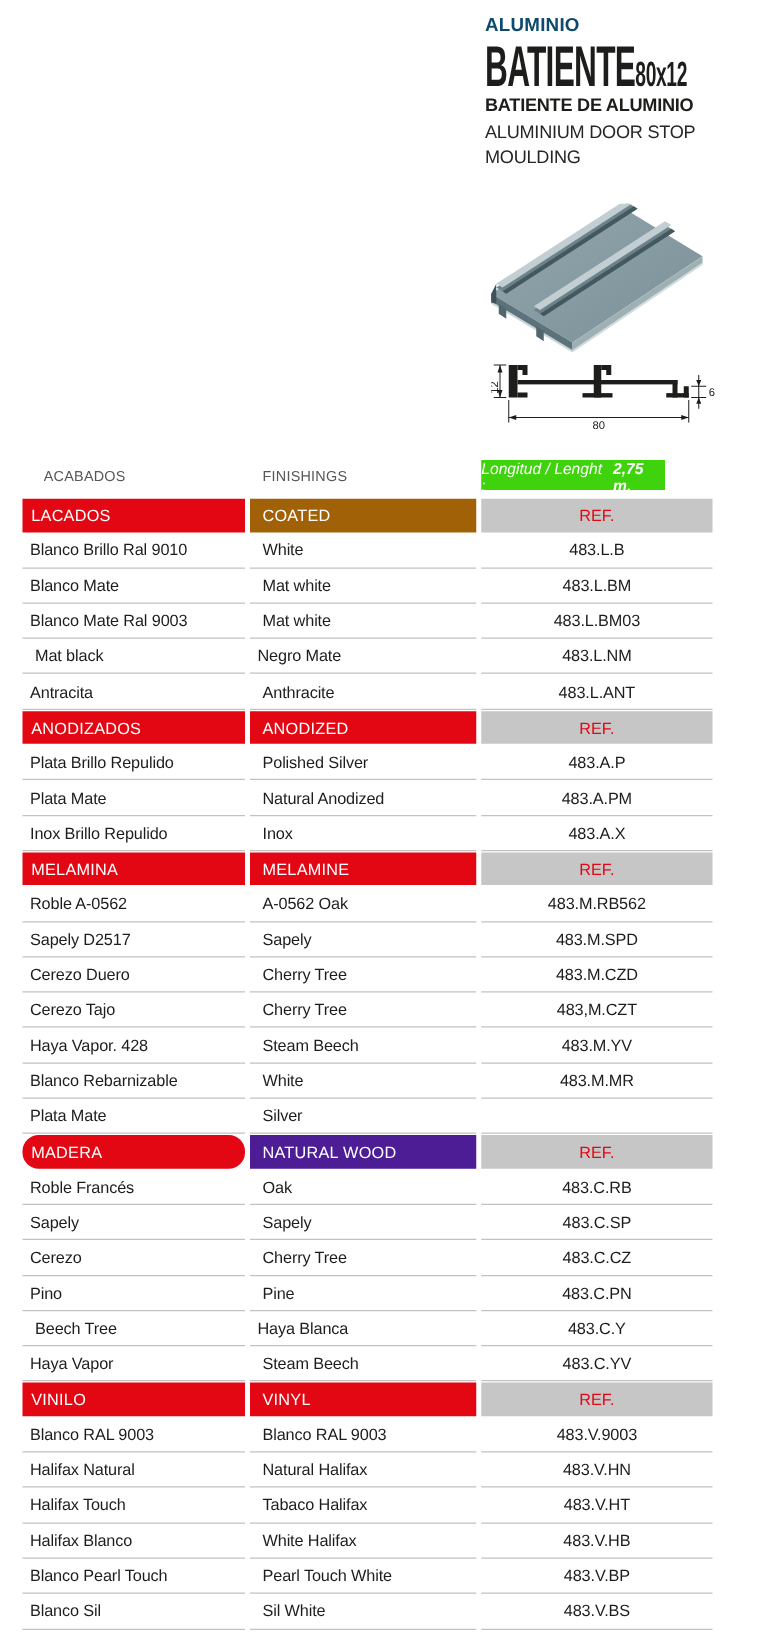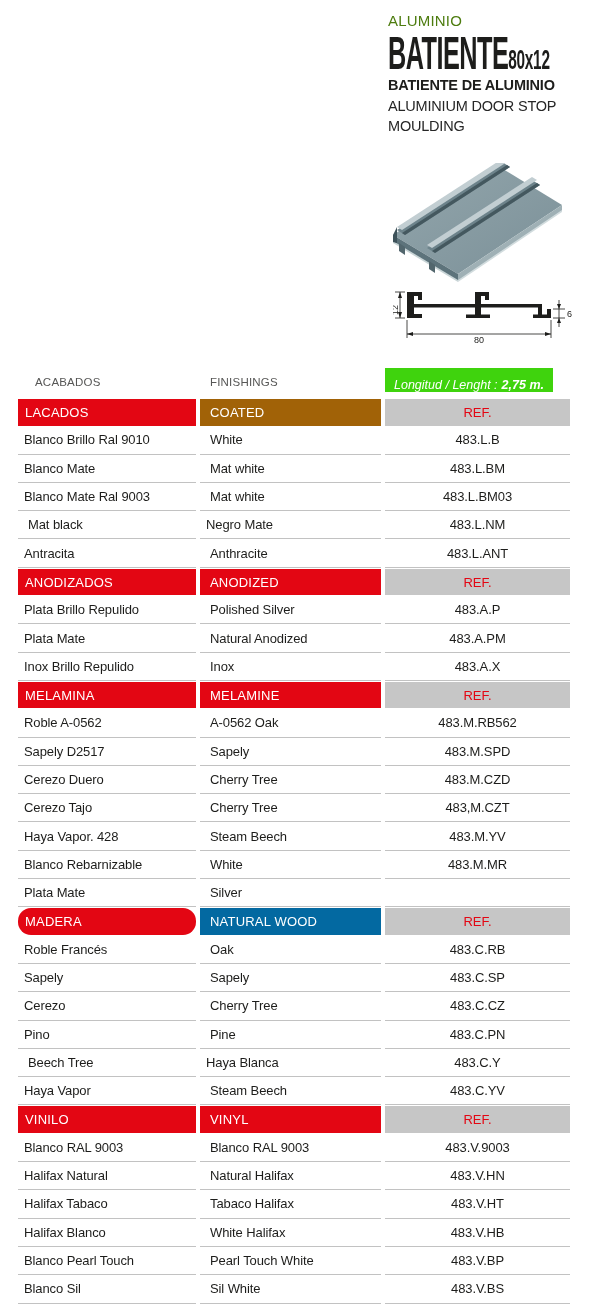--- a/index.html
+++ b/index.html
@@ -2,39 +2,39 @@
 <html><head>
 <meta charset="utf-8">
 <style>
   * { margin:0; padding:0; box-sizing:border-box; }
   html,body { background:#ffffff; }
   body { font-family:"Liberation Sans", sans-serif; color:#1d1d1b; }
   .page { position:relative; width:616px; height:1310px; background:#fff; overflow:hidden; }
 
   
   .title-block { position:absolute; left:388px; top:12px; width:220px; }
-  .brand { font-size:15px; font-weight:normal; letter-spacing:.2px; color:#4d7c0f; }
+  .brand { font-size:15px; font-weight:bold; letter-spacing:.2px; color:#0c4a6e; }
   .product-line { margin-top:2px; transform:scaleX(.55); transform-origin:0 0;
                   white-space:nowrap; display:flex; align-items:baseline; height:44px; }
   .product { font-size:46px; font-weight:bold; letter-spacing:-1px; line-height:44px; }
   .size { font-size:28px; font-weight:bold; letter-spacing:-.5px; }
   .sub-es { margin-top:2px; font-size:14.5px; font-weight:bold; letter-spacing:-.2px; }
   .sub-en { margin-top:3px; font-size:14.5px; font-weight:400; color:#262626; line-height:20px; letter-spacing:-.2px; }
 
   
   .product-3d { position:absolute; left:383px; top:163px; }
   .tech-drawing { position:absolute; left:393px; top:282px; }
 
   
   .col-label { position:absolute; top:376px; font-size:11.5px; color:#575756; letter-spacing:.2px; }
   .label-es { left:35px; }
   .label-en { left:210px; }
 
-  .length-badge { position:absolute; left:385px; top:368px; width:168px; height:24px;
-                  display:flex; align-items:flex-end; justify-content:center; gap:4px;
+  .length-badge { position:absolute; left:385px; top:368px; width:147px; height:24px;
+                  display:flex; align-items:flex-start; justify-content:center; gap:4px;
                   font-style:italic; color:#fff; font-size:12.5px; }
   .length-badge .val { font-weight:bold; }
 
   
   .finishes-table { position:absolute; left:18px; top:398px; width:552px; }
   .trow { display:grid; grid-template-columns:178px 181px 185px; column-gap:4px; height:28.3px; }
   .cell { overflow:hidden; white-space:nowrap; }
   .header-row .cell { height:26.5px; margin-top:1px; display:flex; align-items:center; }
   .hdr { color:#fff; font-size:13px; letter-spacing:.2px; }
   .hdr.c1 { padding-left:7px; }
@@ -234,21 +234,21 @@
         <div class="cell dc c2">White</div>
         <div class="cell dc ref c3">483.M.MR</div>
       </div>
       <div class="trow data-row">
         <div class="cell dc c1">Plata Mate</div>
         <div class="cell dc c2">Silver</div>
         <div class="cell dc ref c3"></div>
       </div>
       <div class="trow header-row">
         <div class="cell hdr c1" style="background: rgb(227, 6, 19); border-radius: 13px;">MADERA</div>
-        <div class="cell hdr c2" style="background: #0369a1;">NATURAL WOOD</div>
+        <div class="cell hdr c2" style="background: #4c1d95;">NATURAL WOOD</div>
         <div class="cell refhdr c3" style="background: rgb(198, 198, 198); color: rgb(227, 6, 19);">REF.</div>
       </div>
       <div class="trow data-row">
         <div class="cell dc c1">Roble Francés</div>
         <div class="cell dc c2">Oak</div>
         <div class="cell dc ref c3">483.C.RB</div>
       </div>
       <div class="trow data-row">
         <div class="cell dc c1">Sapely</div>
         <div class="cell dc c2">Sapely</div>
@@ -283,21 +283,21 @@
         <div class="cell dc c1">Blanco RAL 9003</div>
         <div class="cell dc c2">Blanco RAL 9003</div>
         <div class="cell dc ref c3">483.V.9003</div>
       </div>
       <div class="trow data-row">
         <div class="cell dc c1">Halifax Natural</div>
         <div class="cell dc c2">Natural Halifax</div>
         <div class="cell dc ref c3">483.V.HN</div>
       </div>
       <div class="trow data-row">
-        <div class="cell dc c1">Halifax Tabaco</div>
+        <div class="cell dc c1">Halifax Touch</div>
         <div class="cell dc c2">Tabaco Halifax</div>
         <div class="cell dc ref c3">483.V.HT</div>
       </div>
       <div class="trow data-row">
         <div class="cell dc c1">Halifax Blanco</div>
         <div class="cell dc c2">White Halifax</div>
         <div class="cell dc ref c3">483.V.HB</div>
       </div>
       <div class="trow data-row">
         <div class="cell dc c1">Blanco Pearl Touch</div>

